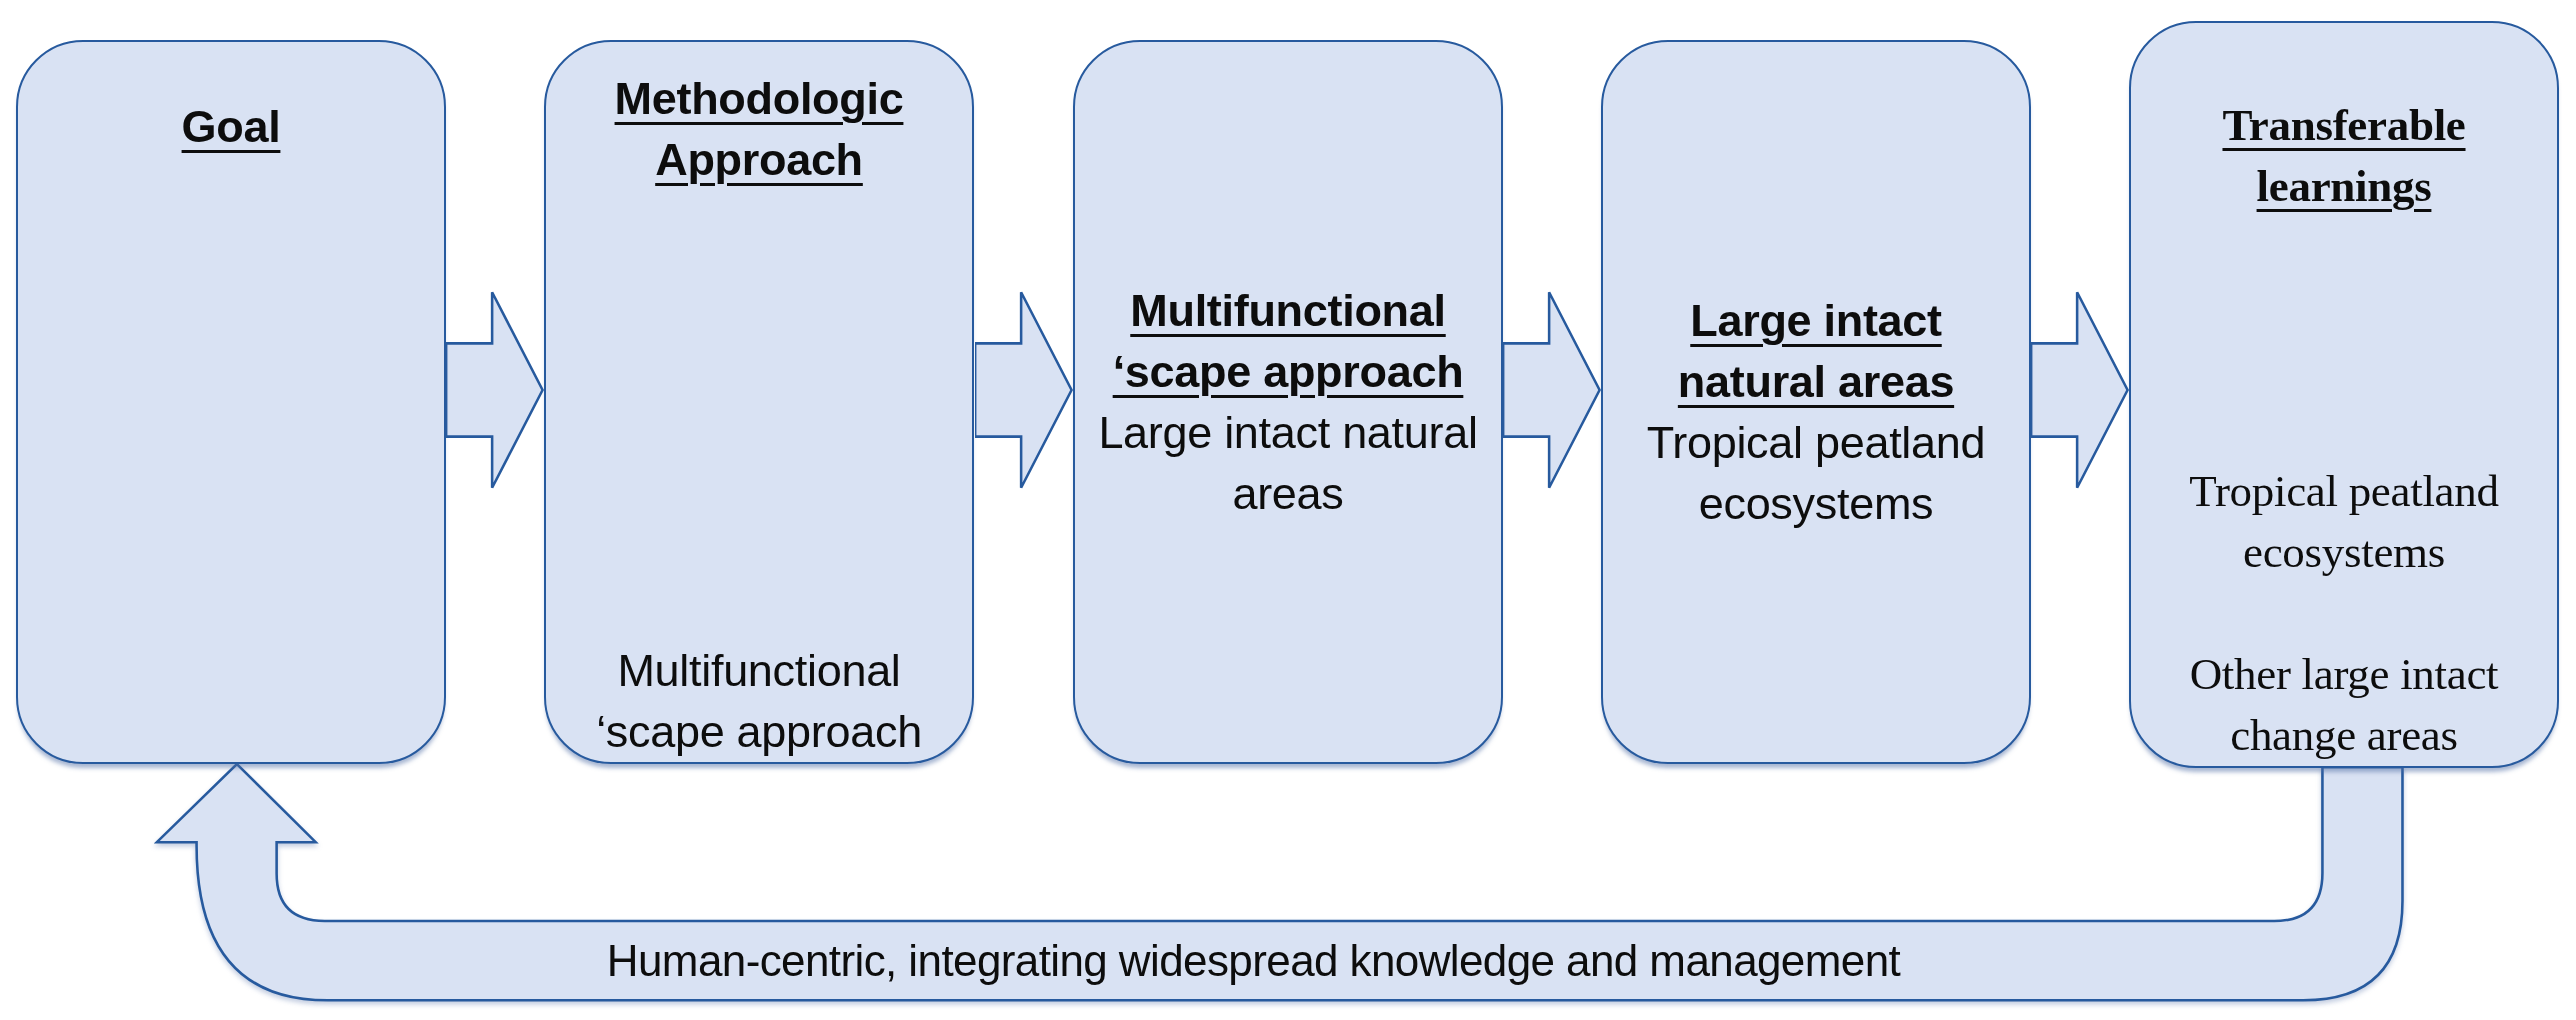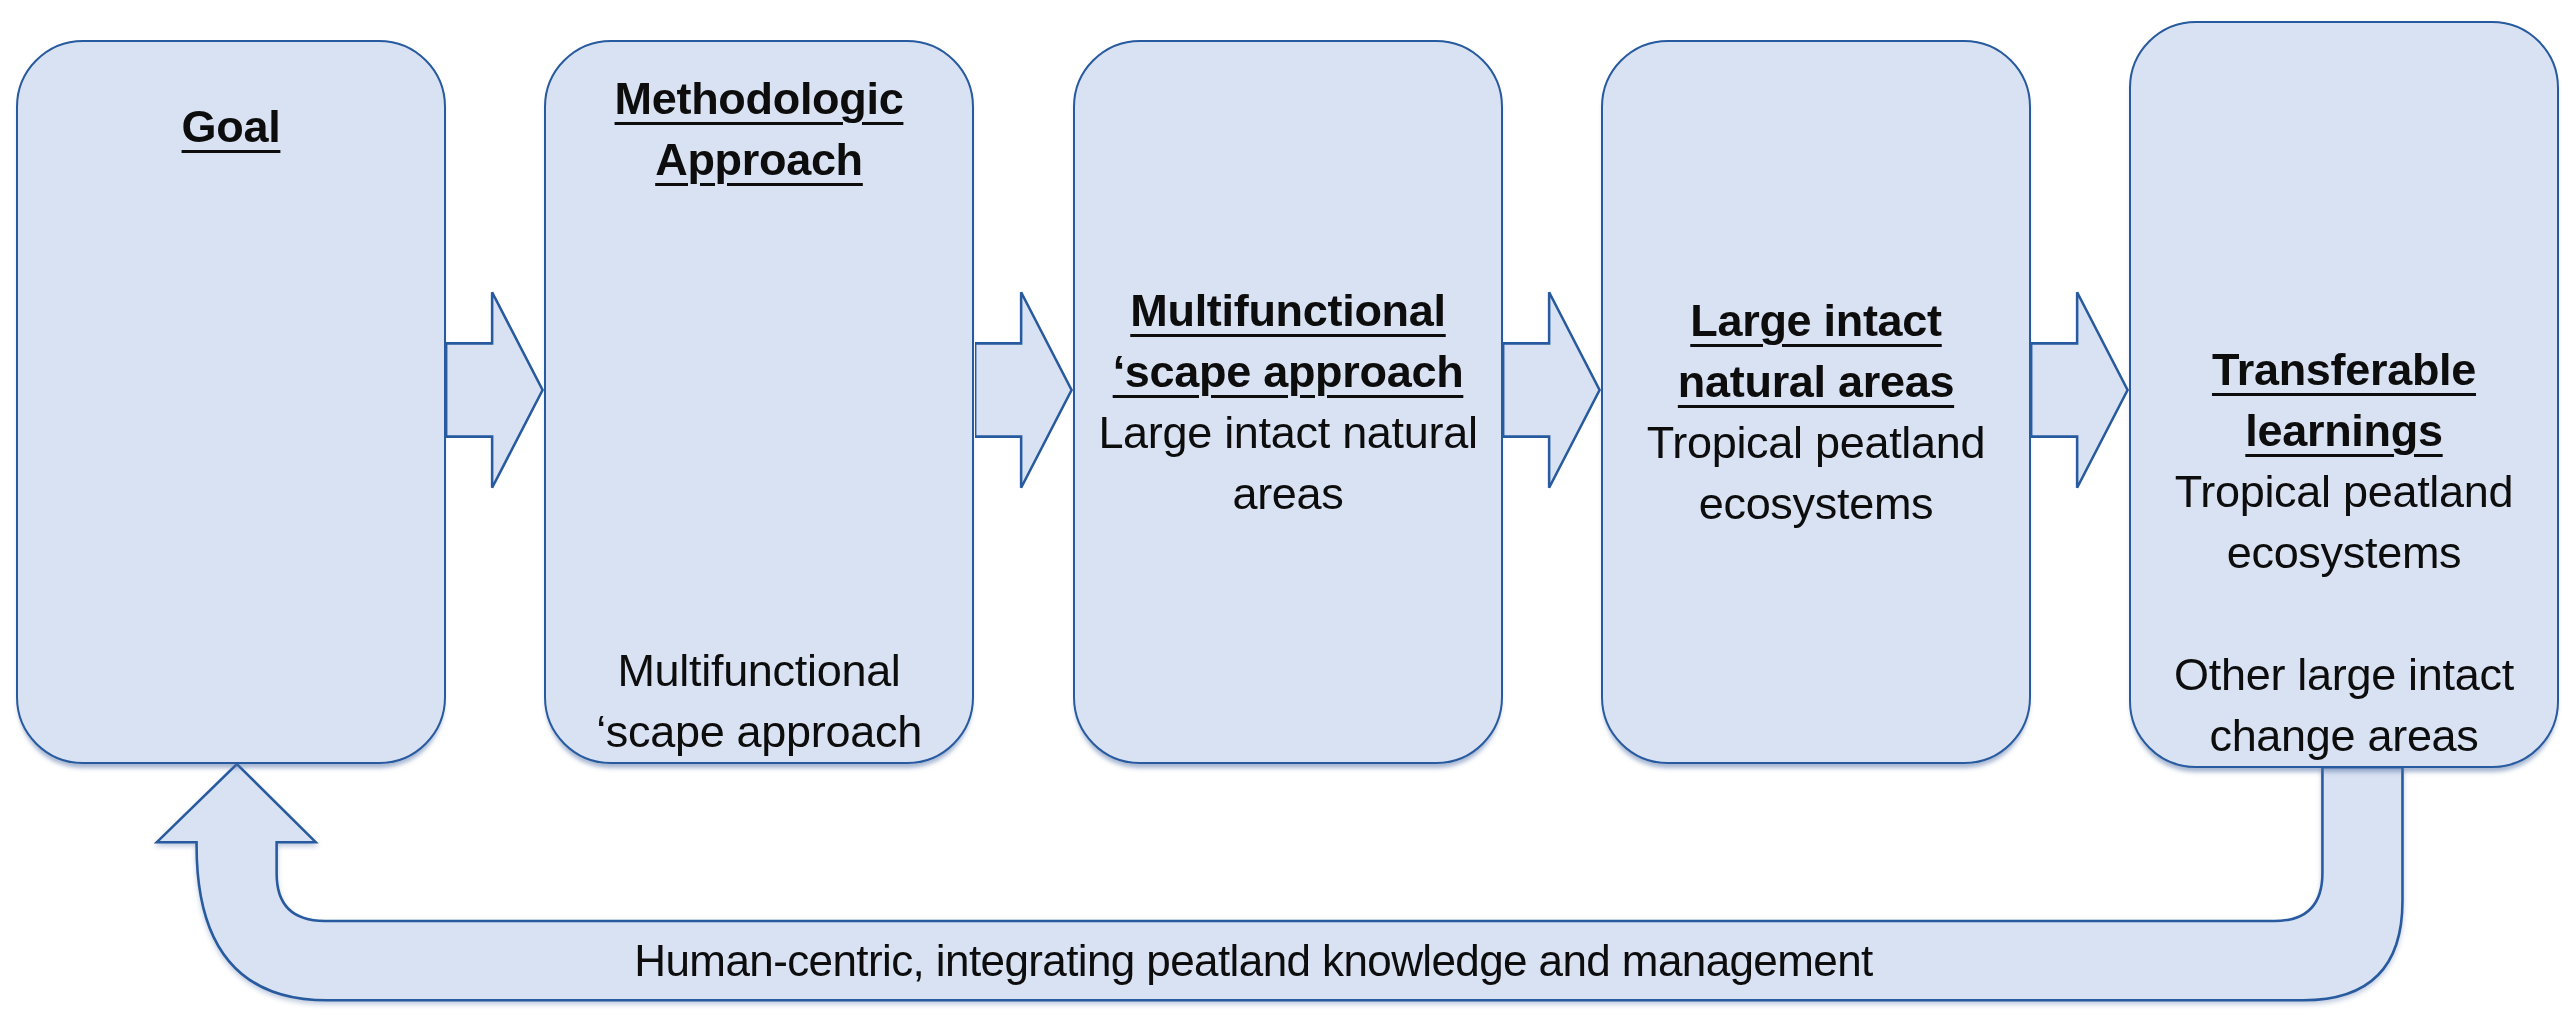--- a/index.html
+++ b/index.html
@@ -37,21 +37,21 @@
     text-decoration:underline;
     text-decoration-thickness:3.2px;
     text-underline-offset:7.7px;
     margin:0 0 61px 0;
   }
   .box-body p + p{margin-top:61px;}
   .b1{left:16px;  top:40px; height:724px; justify-content:flex-start; padding-top:54px;}
   .b2{left:544px; top:40px; height:724px; justify-content:space-between;   padding-top:25.6px;}
   .b3{left:1073px;top:40px; height:724px; justify-content:center;}
   .b4{left:1601px;top:40px; height:724px; justify-content:center;   padding-top:19px;}
-  .b5{left:2129px;top:20.5px; height:747px; justify-content:flex-end; padding-top:72px;}
+  .b5{left:2129px;top:20.5px; height:747px; justify-content:space-between; padding-top:72px;font-family:Liberation Serif, serif;}
   
   .flow-arrow{
     position:absolute;
     top:291px;
     width:98px;
     height:198px;
     z-index:2;
   }
   .a1{left:446px;} .a2{left:975px;} .a3{left:1503px;} .a4{left:2031px;}
   .shape-fill{fill:var(--shape-fill,#d9e2f3);stroke:var(--shape-stroke,#275a9e);stroke-width:4;}
@@ -133,16 +133,16 @@
   <svg class="flow-arrow a2" viewBox="0 0 153 310" xmlns="http://www.w3.org/2000/svg" aria-hidden="true">
     <polygon class="shape-fill" points="0,82 72,82 72,2 151,155 72,308 72,228 0,228"></polygon>
   </svg>
   <svg class="flow-arrow a3" viewBox="0 0 153 310" xmlns="http://www.w3.org/2000/svg" aria-hidden="true">
     <polygon class="shape-fill" points="0,82 72,82 72,2 151,155 72,308 72,228 0,228"></polygon>
   </svg>
   <svg class="flow-arrow a4" viewBox="0 0 153 310" xmlns="http://www.w3.org/2000/svg" aria-hidden="true">
     <polygon class="shape-fill" points="0,82 72,82 72,2 151,155 72,308 72,228 0,228"></polygon>
   </svg>
 
-  <div class="loop-label">Human-centric, integrating peatland knowledge and management</div>
+  <div class="loop-label">Human-centric, integrating widespread knowledge and management</div>
 
 </div>
 
 
 </body></html>

